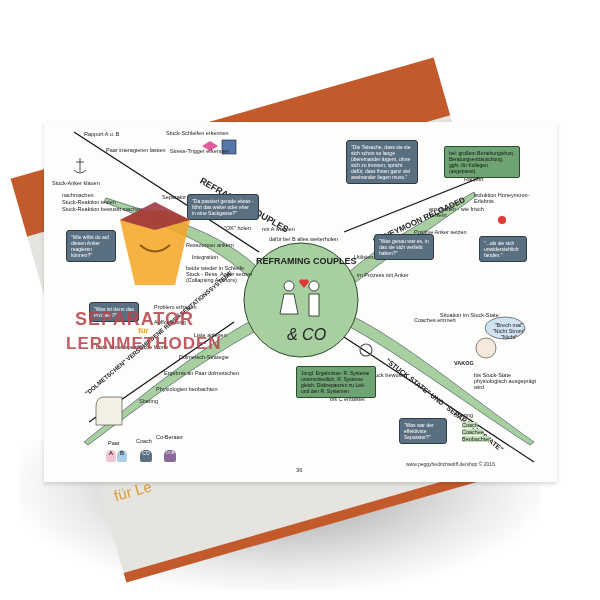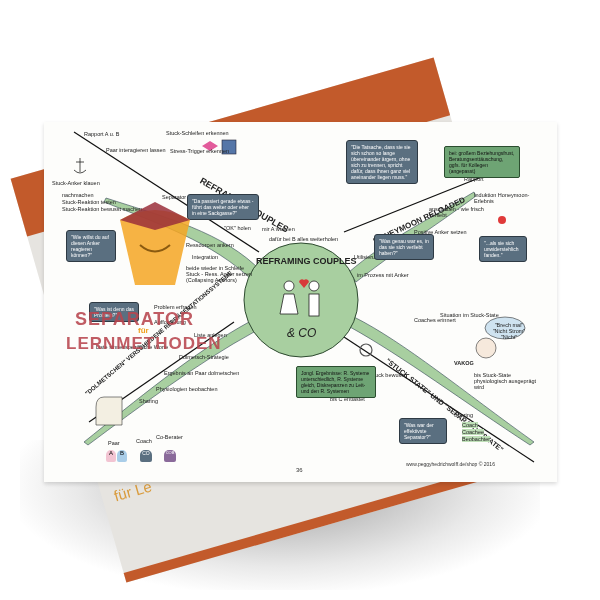--- a/index.html
+++ b/index.html
@@ -61,21 +61,21 @@
 
     <path d="M36 36 v14 M32 40 h8 M30 48 q6 6 12 0" stroke="#222" fill="none" stroke-width=".8"></path>
   </svg>
 
   <div class="lbl" style="left:150px;top:78px;transform:rotate(30deg);font-size:9px;font-weight:bold">REFRAMING COUPLES</div>
   <div class="lbl" style="left:325px;top:94px;transform:rotate(-25deg);font-size:8px;font-weight:bold">HONEYMOON RELOADED</div>
   <div class="lbl" style="left:345px;top:235px;transform:rotate(38deg);font-size:7px;font-weight:bold;transform-origin:0 0">"STUCK STATE" UND "SEPARATOR STATE"</div>
   <div class="lbl" style="left:40px;top:270px;transform:rotate(-40deg);font-size:6px;font-weight:bold;transform-origin:0 0">"DOLMETSCHEN" VERSCHIEDENE REPRÄSENTATIONSSYSTEME</div>
 
   <div class="lbl" style="left:212px;top:134px;font-size:9px;font-weight:bold">REFRAMING COUPLES</div>
-  <div class="lbl" style="left:243px;top:204px;font-size:12px;font-style:italic">&amp; CO</div>
+  <div class="lbl" style="left:243px;top:204px;font-size:16px;font-style:italic">&amp; CO</div>
 
   <div class="lbl" style="left:40px;top:9px">Rapport A u. B</div>
   <div class="lbl" style="left:62px;top:25px">Paar interagieren lassen</div>
   <div class="lbl" style="left:118px;top:72px">Separator</div>
   <div class="lbl" style="left:180px;top:103px">"OK" holen</div>
   <div class="lbl" style="left:8px;top:58px">Stuck-Anker klauen</div>
   <div class="lbl" style="left:142px;top:120px">Ressourcen ankern</div>
   <div class="lbl" style="left:148px;top:132px">Integration</div>
   <div class="lbl" style="left:122px;top:8px">Stuck-Schleifen erkennen</div>
   <div class="lbl" style="left:126px;top:26px">Stress-Trigger erkennen</div>

